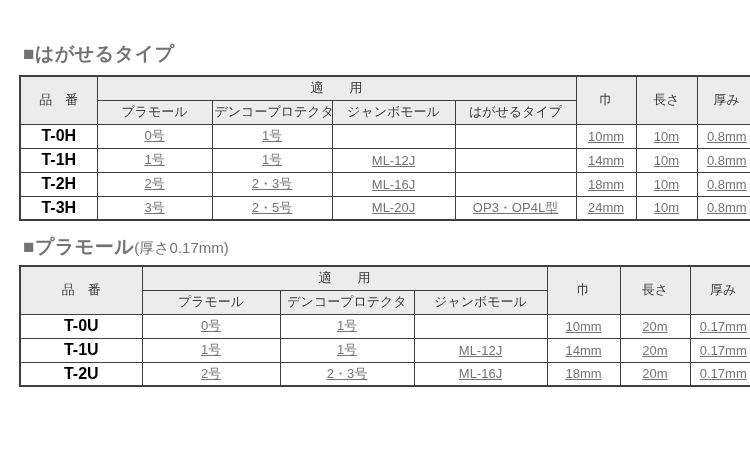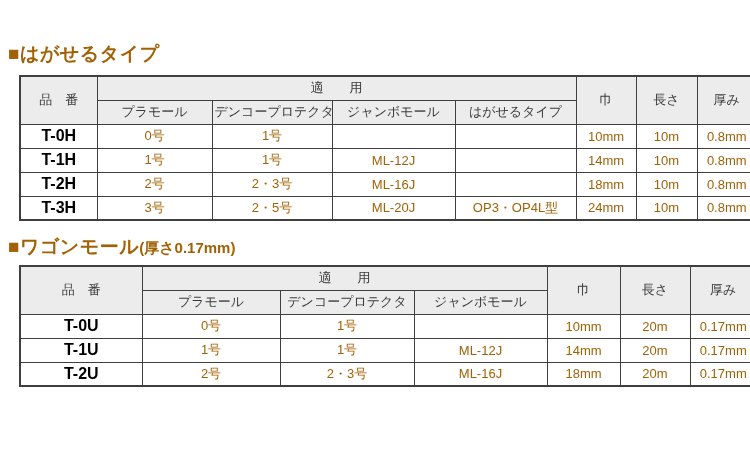--- a/index.html
+++ b/index.html
@@ -2,44 +2,44 @@
 <html><head>
 <meta charset="utf-8">
 <style>
   html,body{margin:0;padding:0;}
   body{
     width:750px;height:450px;position:relative;background:#ffffff;
     font-family:"Liberation Sans","DejaVu Sans",sans-serif;
     -webkit-font-smoothing:antialiased;
   }
   .section-title{
-    position:absolute;left:8px;
-    font-size:19px;font-weight:bold;color:#a16207;
+    position:absolute;left:23px;
+    font-size:19px;font-weight:bold;color:#737373;
     letter-spacing:0.5px;white-space:nowrap;
   }
   .section-title .note{
-    font-size:15px;font-weight:bold;letter-spacing:0;
+    font-size:15px;font-weight:normal;letter-spacing:0;
   }
   table.spec{
     position:absolute;left:19px;
     border-collapse:collapse;table-layout:fixed;
     border:2px solid #3f3f3f;
   }
   table.spec th, table.spec td{
     border:1px solid #3f3f3f;
     padding:0 2px;height:24px;box-sizing:border-box;
     text-align:center;vertical-align:middle;
     overflow:hidden;white-space:nowrap;
   }
   table.spec th{
     background:#ececec;
     font-weight:normal;color:#3a3a3a;font-size:13px;
   }
   td.product{font-weight:bold;color:#000;font-size:16px;background:#fff;}
-  td.data{color:#a16207;font-size:13px;background:#fff;}
+  td.data{color:#737373;font-size:13px;background:#fff;text-decoration:underline;}
 </style>
 </head>
 <body>
 
 <div class="section-title" style="top:41px;">
   <span>■はがせるタイプ</span>
 </div>
 
 <table class="spec" style="top:75px;width:737px;">
   <colgroup>
@@ -103,21 +103,21 @@
     <td class="data">ML-20J</td>
     <td class="data">OP3・OP4L型</td>
     <td class="data">24mm</td>
     <td class="data">10m</td>
     <td class="data">0.8mm</td>
   </tr>
 </tbody>
   </table>
 
 <div class="section-title" style="top:234px;">
-  <span>■ワゴンモール</span><span class="note">(厚さ0.17mm)</span>
+  <span>■プラモール</span><span class="note">(厚さ0.17mm)</span>
 </div>
 
 <table class="spec" style="top:265px;width:737px;">
   <colgroup>
     <col style="width:122px">
       <col style="width:138px">
       <col style="width:134px">
     <col style="width:133px">
       <col style="width:73px">
       <col style="width:70px">

